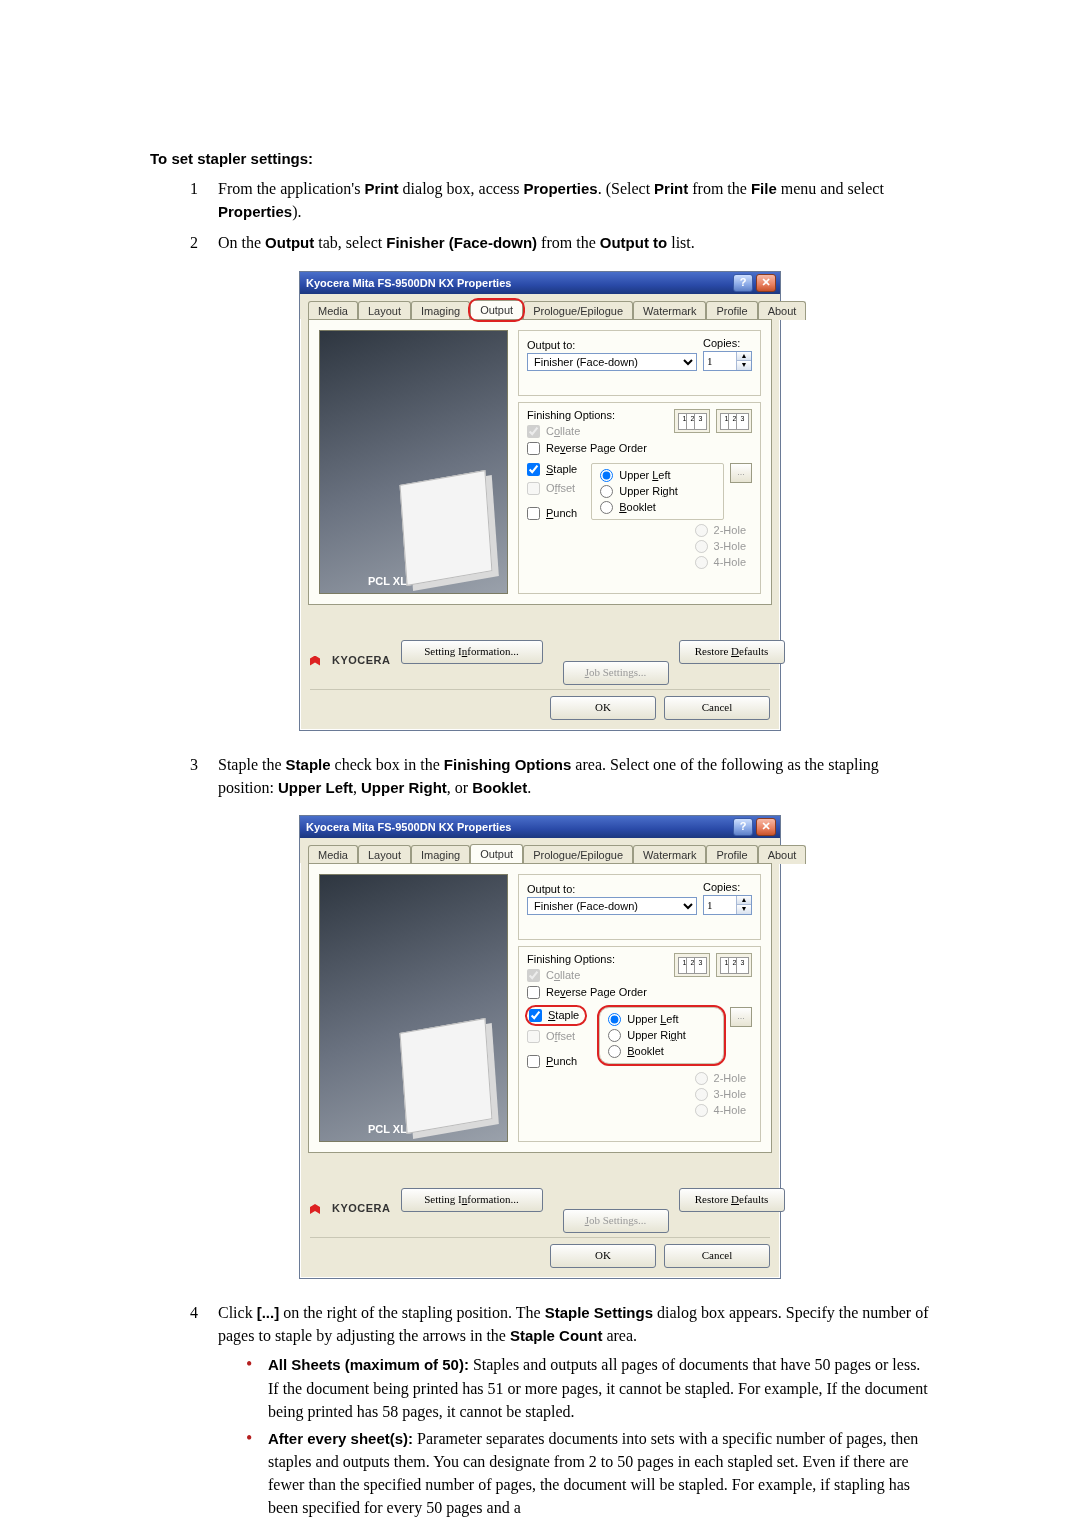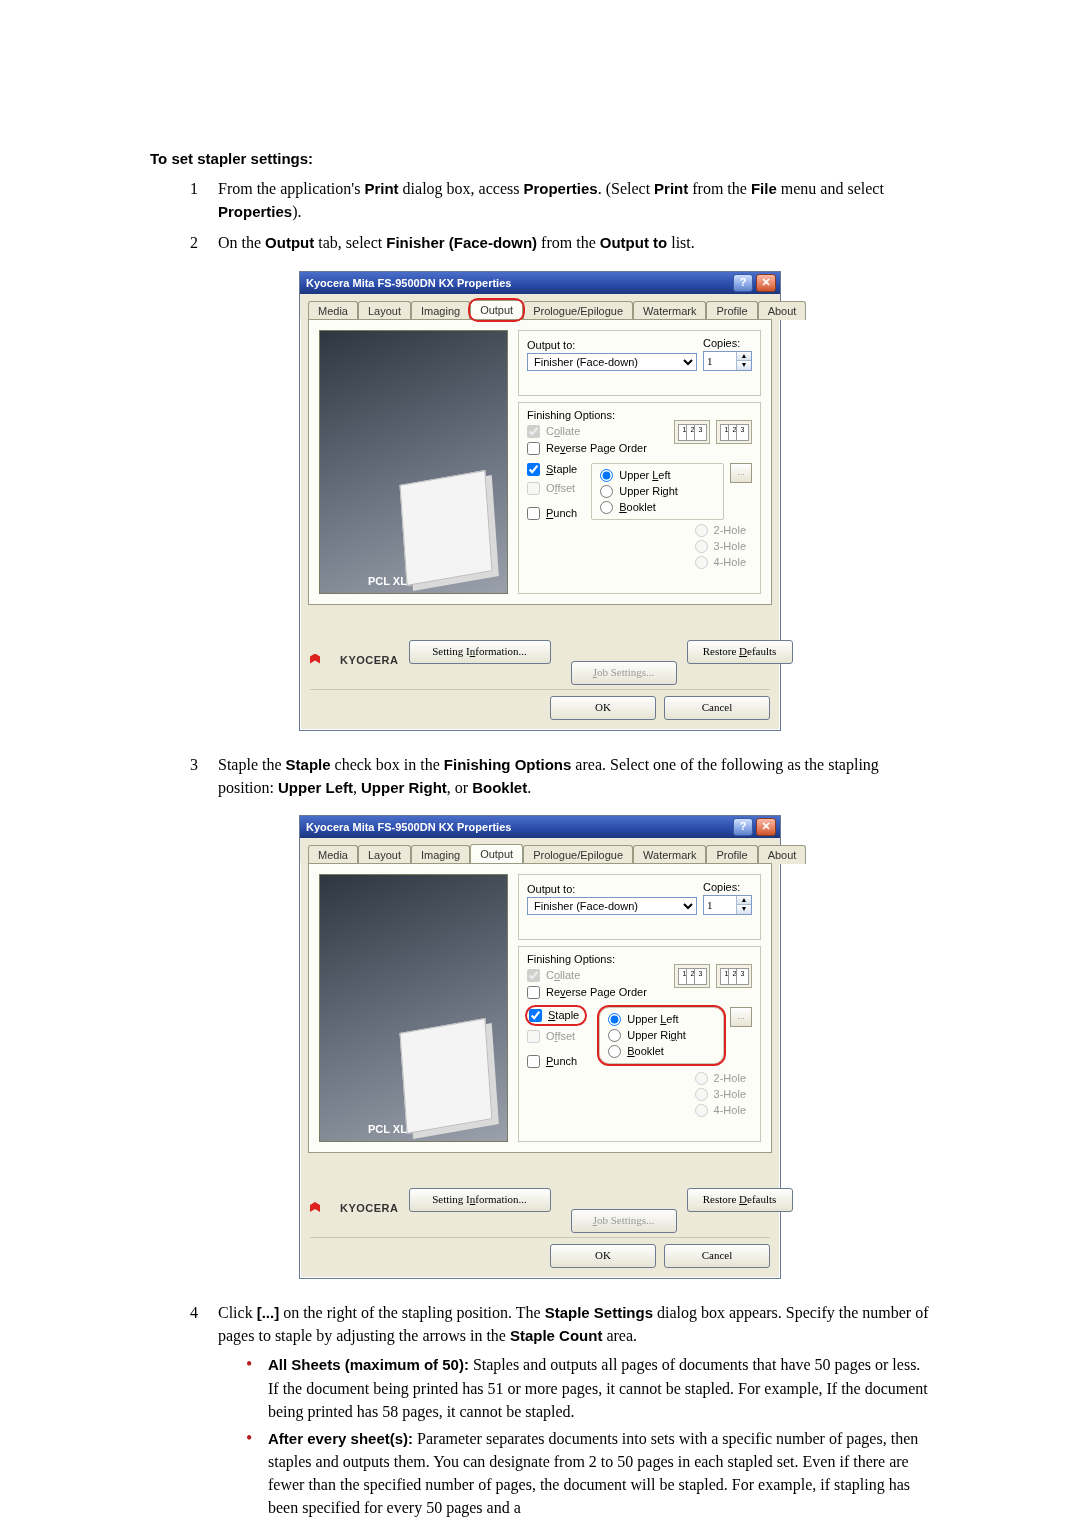--- a/index.html
+++ b/index.html
@@ -174,21 +174,21 @@
     color: #fff;
     font-weight: bold;
     padding-left: 40px;
   }
   .rightcol {
     flex: 1;
     display: flex;
     flex-direction: column;
     gap: 6px;
   }
-  .row { display: flex; align-items: center; gap: 6px; }
+  .row { display: flex; gap: 6px; }
   .section-box {
     border: 1px solid #c9c7b5;
     padding: 6px 8px 24px 8px;
   }
   .disabled { color: #9a9a9a; }
   select.win, input.win-text {
     font: 11px Tahoma, Arial, sans-serif;
     border: 1px solid #7b9ac9;
     background: #fff;
     padding: 1px 2px;
@@ -254,21 +254,21 @@
   .winbtn {
     min-width: 84px; height: 22px;
     border: 1px solid #6d7a8f;
     background: linear-gradient(#fefefe, #e6e4d4);
     border-radius: 3px;
     font: 11px Tahoma; padding: 0 10px; text-align: center; line-height: 20px;
   }
   .winbtn.disabled { color: #9a9a9a; margin-top: 42px; }
   .brand {
     font-weight: bold; letter-spacing: 0.5px; color: #333;
-    display: inline-flex; align-items: flex-start; gap: 20px; margin-top: 16px;
+    display: inline-flex; align-items: flex-end; gap: 12px; margin-top: 16px;
   }
   .brand .cube {
     width: 10px; height: 10px; background: #d22; display: inline-block;
     clip-path: polygon(0 30%, 50% 0, 100% 30%, 100% 100%, 50% 70%, 0 100%);
   }
   .okcancel {
     display: flex; justify-content: flex-end; gap: 8px;
     padding: 6px 10px 10px 10px;
   }
   .hr-thin { border-top: 1px solid #c9c7b5; margin: 0 10px; }

